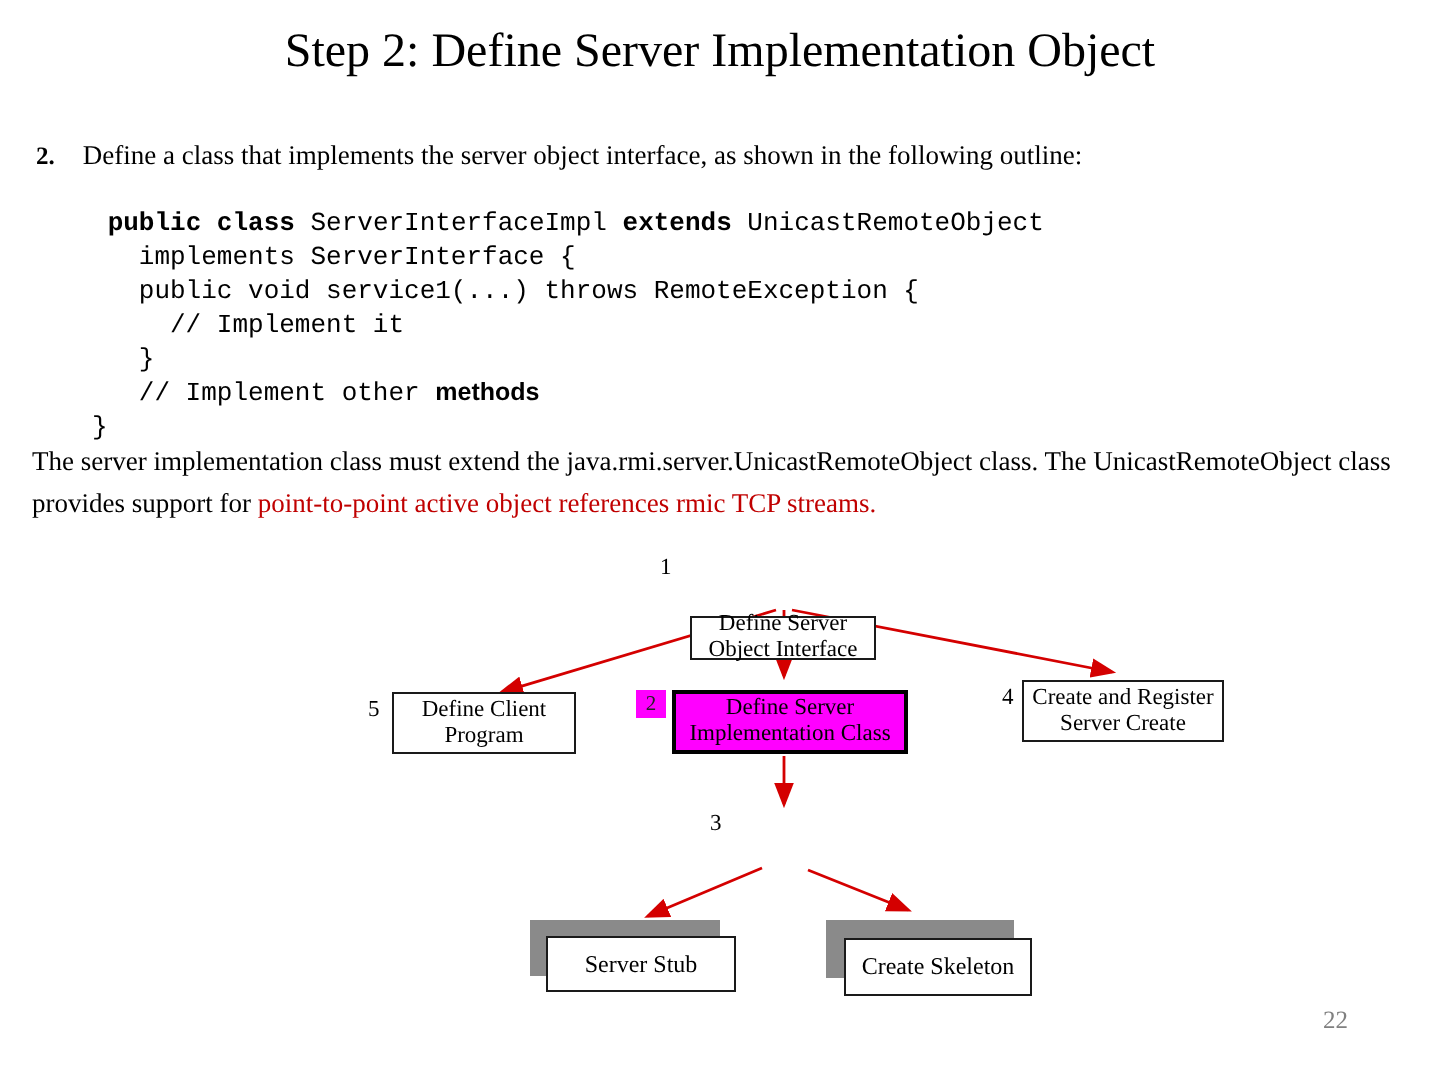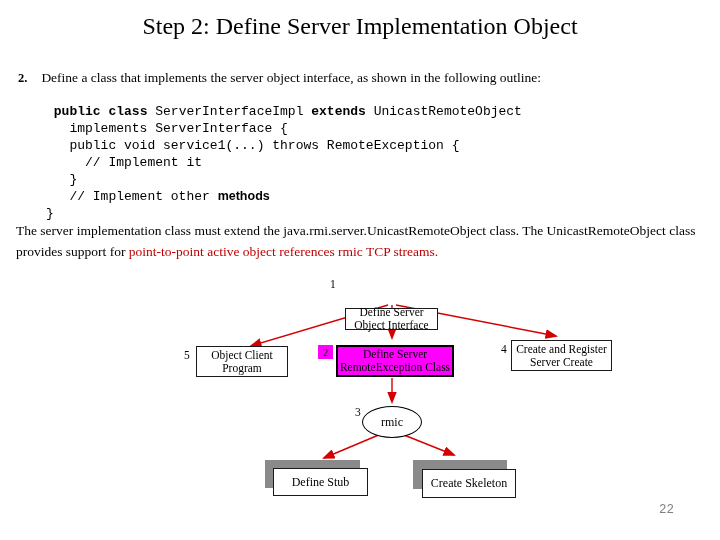--- a/index.html
+++ b/index.html
@@ -70,21 +70,21 @@
     display:flex;align-items:center;justify-content:center;
     font-size:12px;z-index:2;box-sizing:border-box;
   }
   .arrows{
     position:absolute;left:0;top:0;width:720px;height:540px;
     z-index:1;pointer-events:none;
   }
   .page-num{
     position:absolute;right:46px;top:503px;
     font-size:12.5px;color:#808080;
-    font-family:Liberation Mono, monospace;
+    font-family:Liberation Serif, serif;
   }
 </style>
 </head>
 <body>
 
 <div class="slide">
 
   <h1 class="title">Step 2: Define Server Implementation Object</h1>
 
   <div class="bullet-line"><span class="bullet-num">2.</span><span>Define a class that implements the server object interface, as shown in the following outline:</span></div>
@@ -104,32 +104,31 @@
     <line x1="396" y1="305" x2="556" y2="336" stroke="#d40000" stroke-width="1.4" marker-end="url(#ah)"></line>
     <line x1="392" y1="378" x2="392" y2="402" stroke="#d40000" stroke-width="1.4" marker-end="url(#ah)"></line>
     <line x1="381" y1="434" x2="324" y2="458" stroke="#d40000" stroke-width="1.4" marker-end="url(#ah)"></line>
     <line x1="404" y1="435" x2="454" y2="455" stroke="#d40000" stroke-width="1.4" marker-end="url(#ah)"></line>
   </svg>
 
   <span class="dnum" style="left:330px;top:278px;">1</span>
   <div class="dbox" style="left:345px;top:280px;width:93px;height:22px;margin-top:28px;">Define Server Object Interface</div>
 
   <span class="dnum" style="left:184px;top:349px;">5</span>
-  <div class="dbox" style="left:196px;top:346px;width:92px;height:31px;">Object Client Program</div>
+  <div class="dbox" style="left:196px;top:346px;width:92px;height:31px;">Define Client Program</div>
 
   <span class="dnum-badge" style="left:318px;top:345px;">2</span>
-  <div class="dbox magenta" style="left:336px;top:345px;width:118px;height:32px;">Define Server RemoteException Class</div>
+  <div class="dbox magenta" style="left:336px;top:345px;width:118px;height:32px;">Define Server Implementation Class</div>
 
   <span class="dnum" style="left:501px;top:343px;">4</span>
   <div class="dbox" style="left:511px;top:340px;width:101px;height:31px;">Create and Register Server Create</div>
 
   <span class="dnum" style="left:355px;top:406px;">3</span>
-  <div class="ellipse" style="left:362px;top:406px;">rmic</div>
 
   <div class="dshadow" style="left:265px;top:460px;width:95px;height:28px;"></div>
-  <div class="dbox" style="left:273px;top:468px;width:95px;height:28px;font-size:12px;">Define Stub</div>
+  <div class="dbox" style="left:273px;top:468px;width:95px;height:28px;font-size:12px;">Server Stub</div>
 
   <div class="dshadow" style="left:413px;top:460px;width:94px;height:29px;"></div>
   <div class="dbox" style="left:422px;top:469px;width:94px;height:29px;font-size:12px;">Create Skeleton</div>
 
   <div class="page-num">22</div>
 
 </div>
 
 </body></html>

